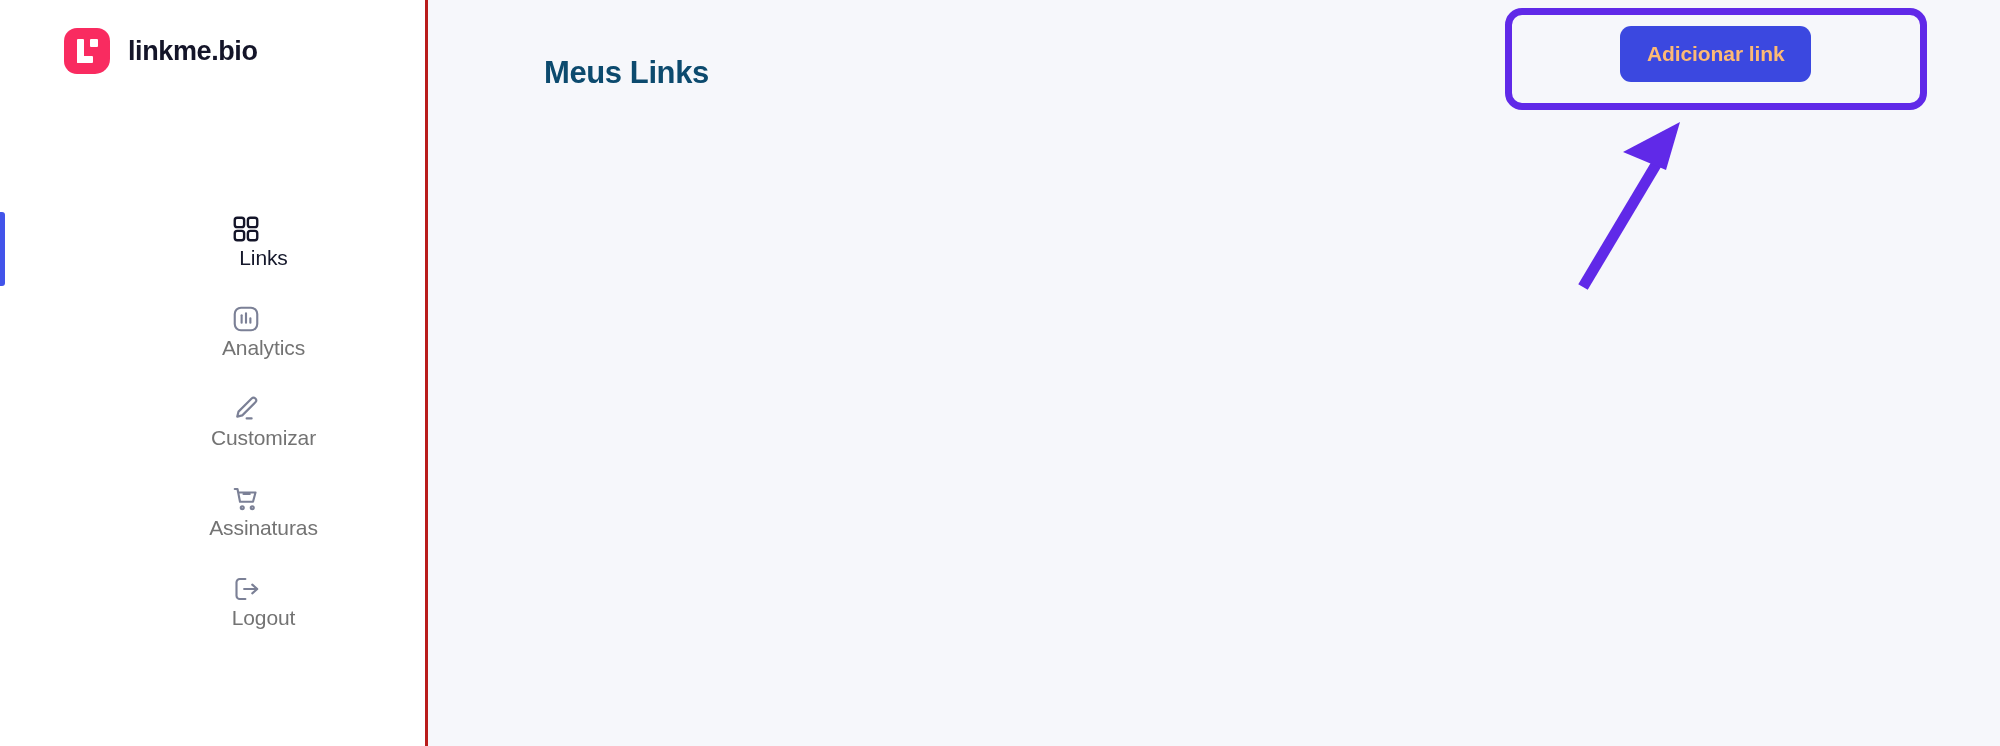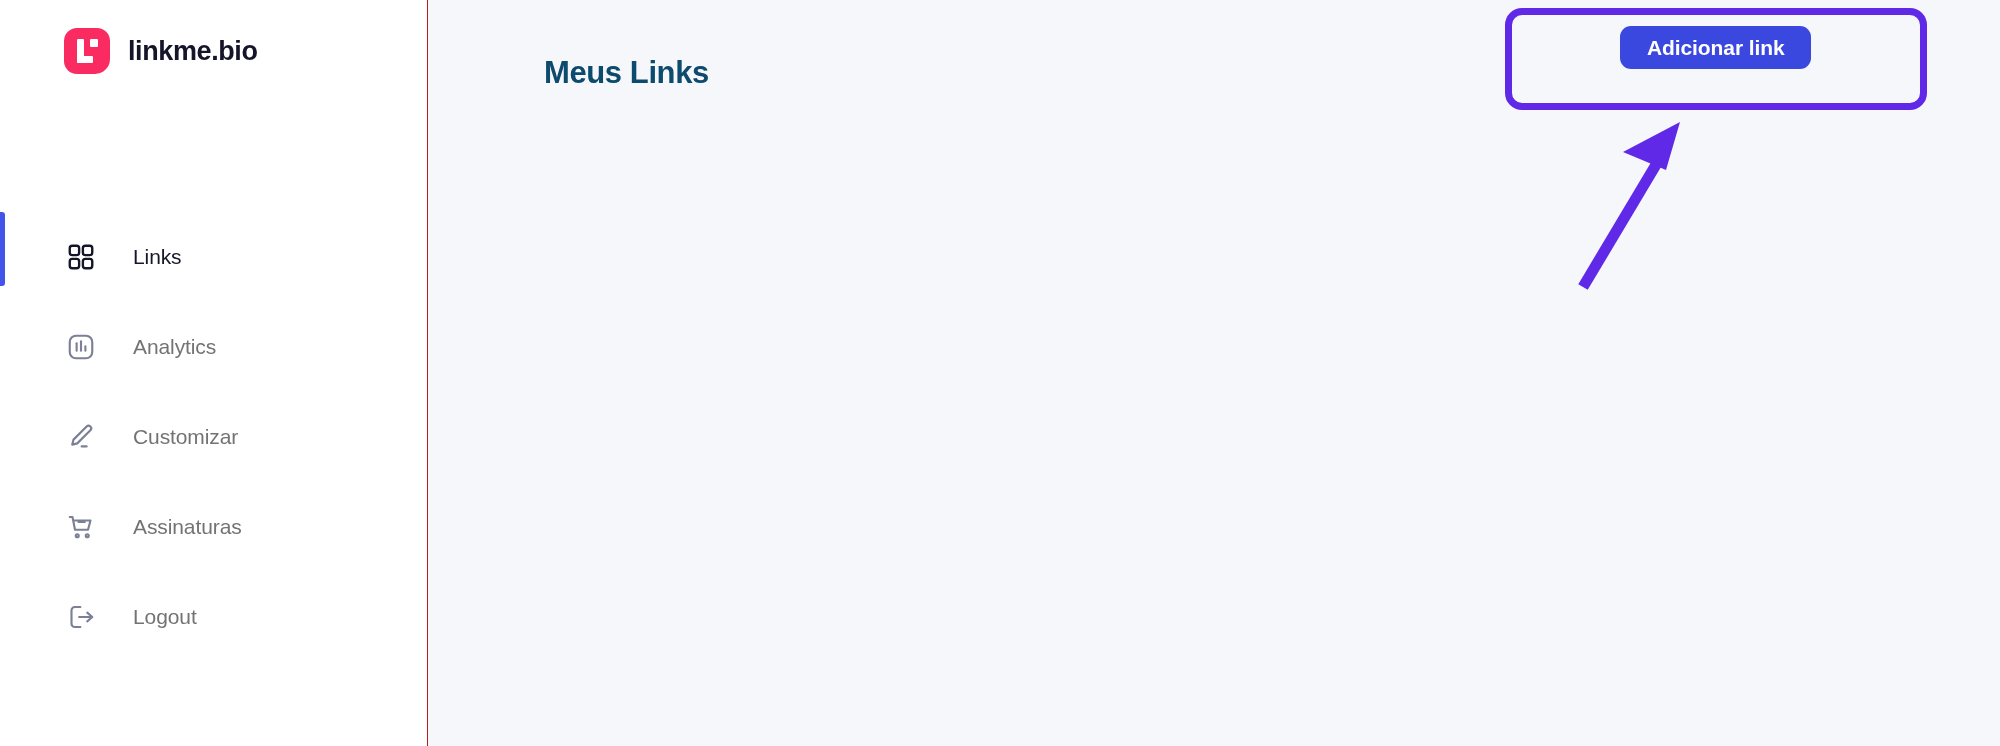--- a/index.html
+++ b/index.html
@@ -19,21 +19,21 @@
     height: 746px;
     display: flex;
   }
 
   
   .sidebar {
     position: relative;
     width: 428px;
     height: 746px;
     background: #ffffff;
-    border-right: 1px solid #b91c1c;
+    border-right: 3px solid #b91c1c;
     box-sizing: border-box;
     flex: 0 0 428px;
   }
   .brand {
     position: absolute;
     left: 64px;
     top: 28px;
     display: flex;
     align-items: center;
     gap: 18px;
@@ -89,20 +89,21 @@
   }
   .nav-item {
     position: relative;
     height: 90px;
     display: flex;
     align-items: center;
     padding-left: 64px;
     box-sizing: border-box;
     cursor: pointer;
     user-select: none;
+    flex-direction: column;
   }
   .nav-item .indicator {
     position: absolute;
     left: 0;
     top: 0;
     width: 5px;
     height: 74px;
     background: transparent;
     border-radius: 0 3px 3px 0;
   }
@@ -147,27 +148,27 @@
     font-weight: bold;
     color: #0c4a6e;
     letter-spacing: -0.4px;
     white-space: nowrap;
   }
 
   .add-btn {
     position: absolute;
     left: 1192px;
     top: 26px;
-    height: 43px;
+    height: 56px;
     padding: 0 27px;
     display: flex;
     align-items: center;
     justify-content: center;
     background: #3b48e0;
-    color: #ffffff;
+    color: #fdba74;
     border: none;
     border-radius: 11px;
     font-family: "Liberation Sans", sans-serif;
     font-size: 21px;
     font-weight: 600;
     letter-spacing: -0.1px;
     cursor: pointer;
     white-space: nowrap;
   }
 

